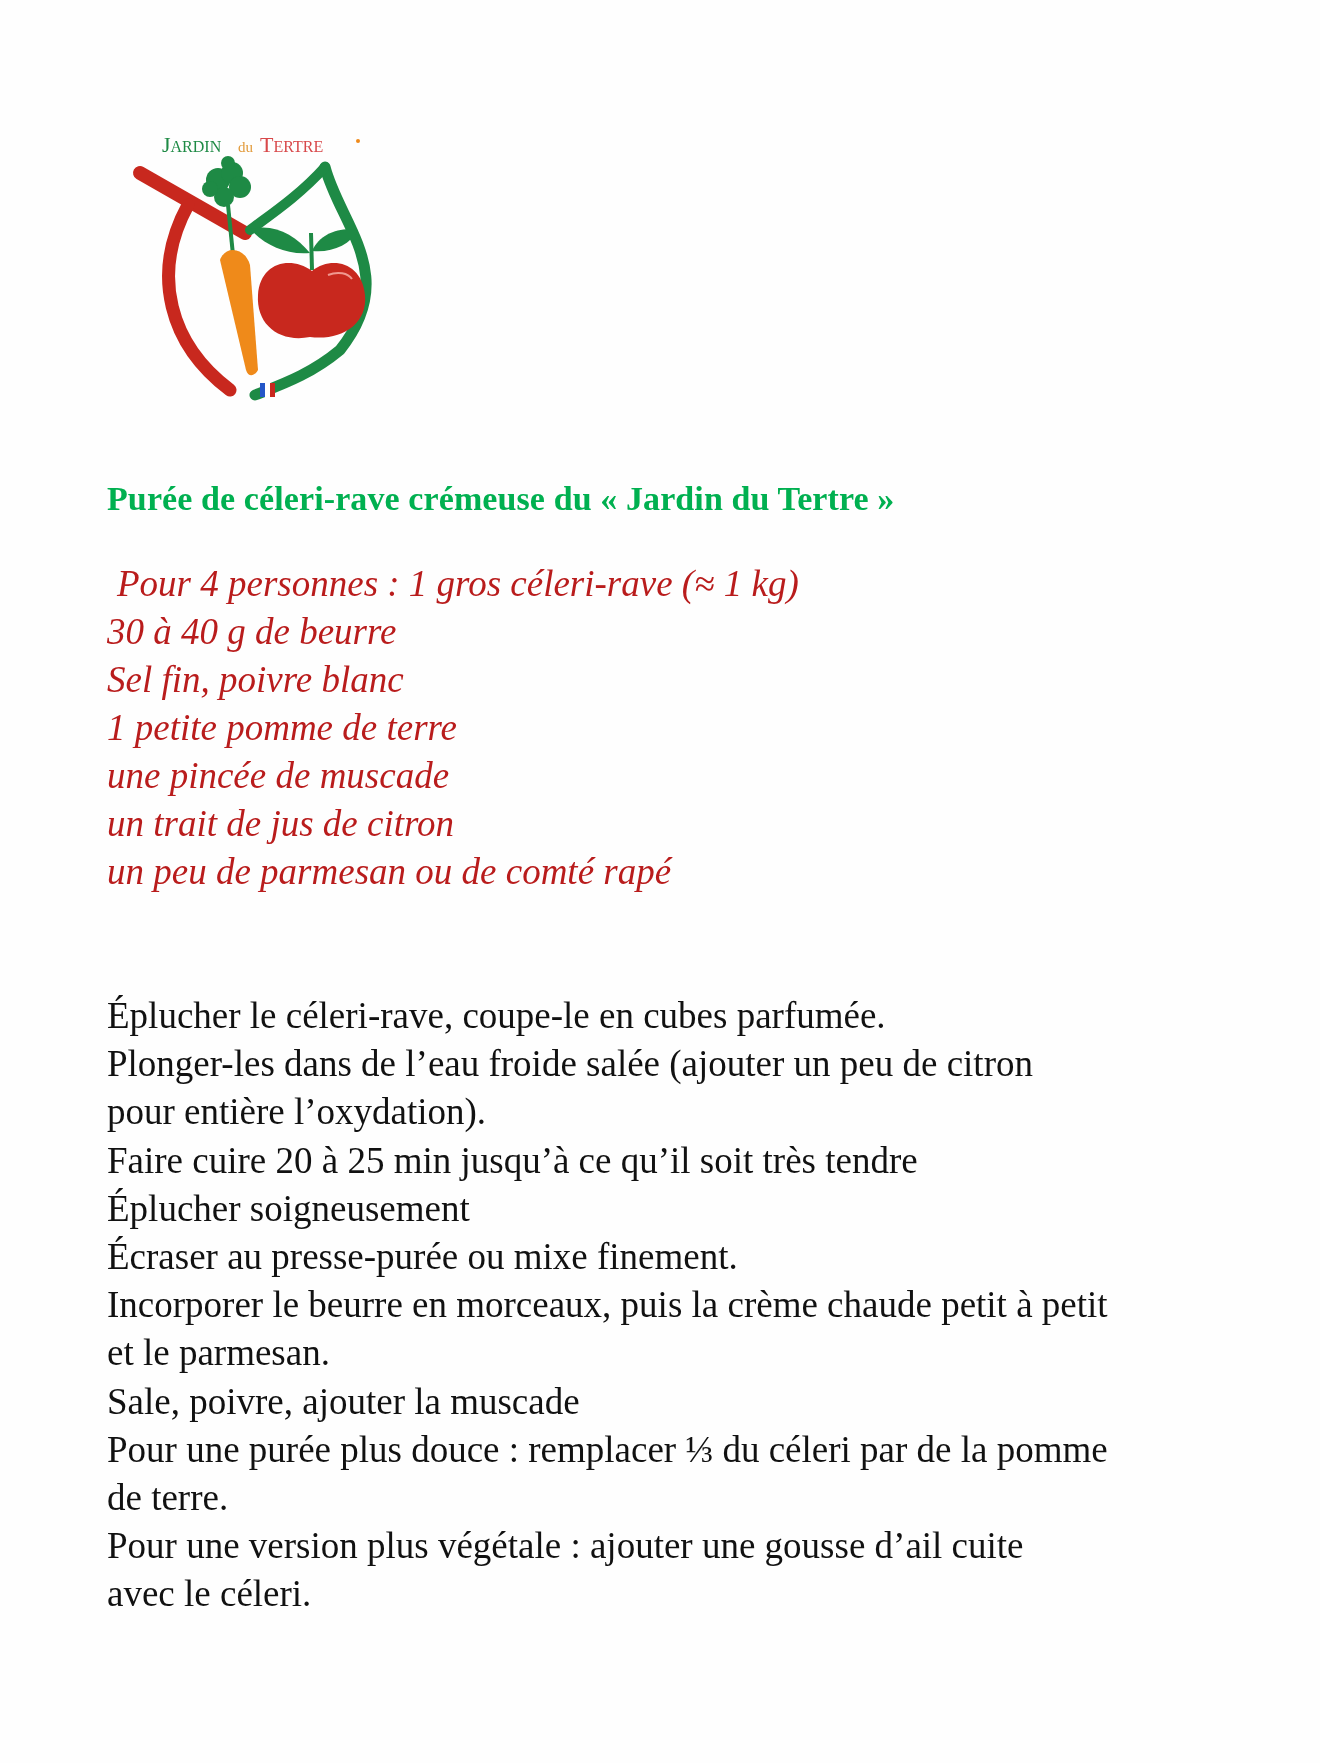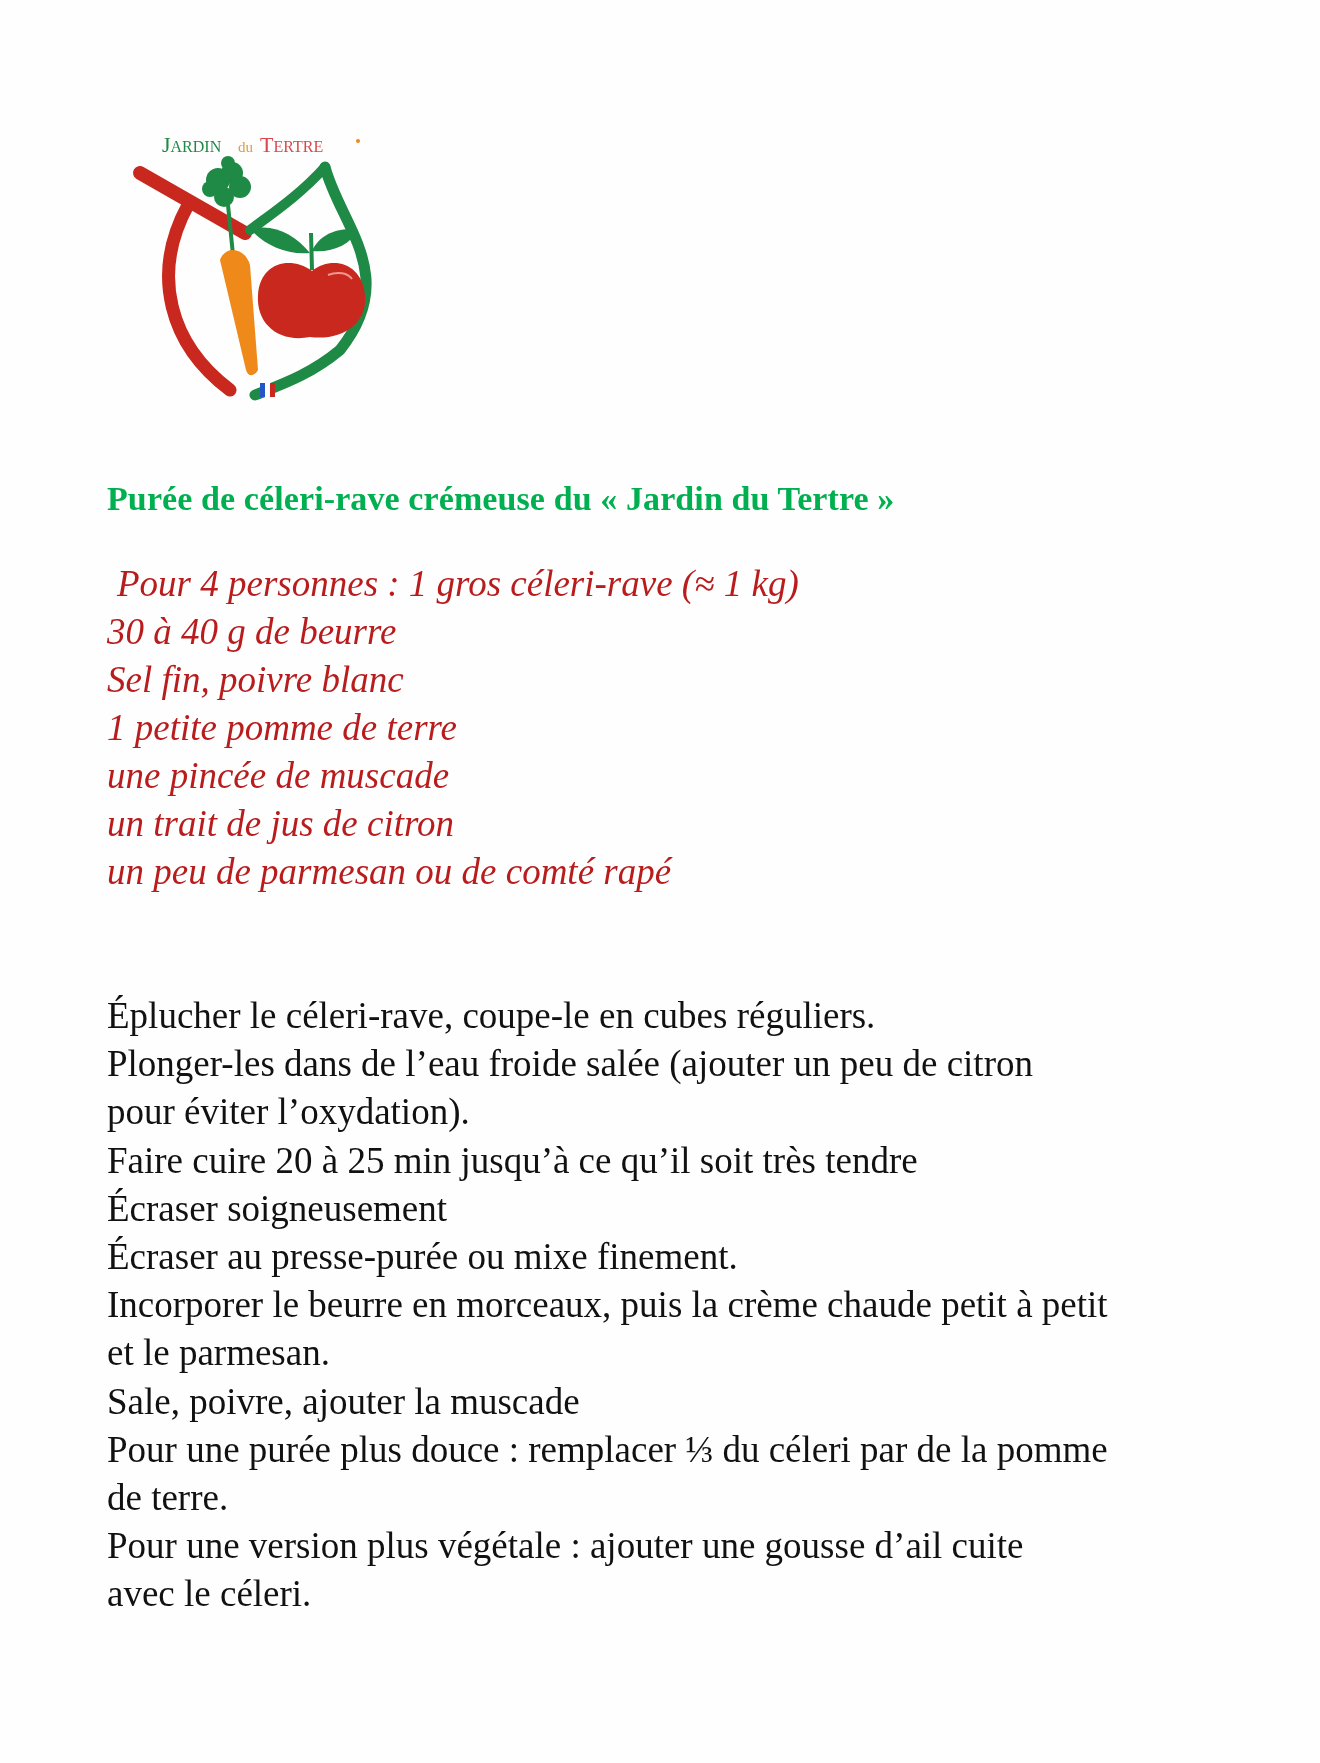--- a/index.html
+++ b/index.html
@@ -75,25 +75,25 @@
     <div class="first">Pour 4 personnes :  1 gros céleri-rave (≈ 1 kg)</div>
     <div>30 à 40 g de beurre</div>
     <div>Sel fin, poivre blanc</div>
     <div>1 petite pomme de terre</div>
     <div>une pincée de muscade</div>
     <div>un trait de jus de citron</div>
     <div>un peu de parmesan ou de comté rapé</div>
   </div>
 
   <div class="steps">
-    <div>Éplucher le céleri-rave, coupe-le en cubes réguliers.</div>
+    <div>Éplucher le céleri-rave, coupe-le en cubes parfumée.</div>
     <div>Plonger-les dans de l’eau froide salée (ajouter un peu de citron</div>
-    <div>pour éviter l’oxydation).</div>
+    <div>pour entière l’oxydation).</div>
     <div>Faire cuire 20 à 25 min jusqu’à ce qu’il soit très tendre</div>
-    <div>Écraser soigneusement</div>
+    <div>Éplucher soigneusement</div>
     <div>Écraser au presse-purée ou mixe finement.</div>
     <div>Incorporer le beurre en morceaux, puis la crème chaude petit à petit</div>
     <div>et le parmesan.</div>
     <div>Sale, poivre, ajouter la muscade</div>
     <div>Pour une purée plus douce : remplacer ⅓ du céleri par de la pomme</div>
     <div>de terre.</div>
     <div>Pour une version plus végétale : ajouter une gousse d’ail cuite</div>
     <div>avec le céleri.</div>
   </div>
 

